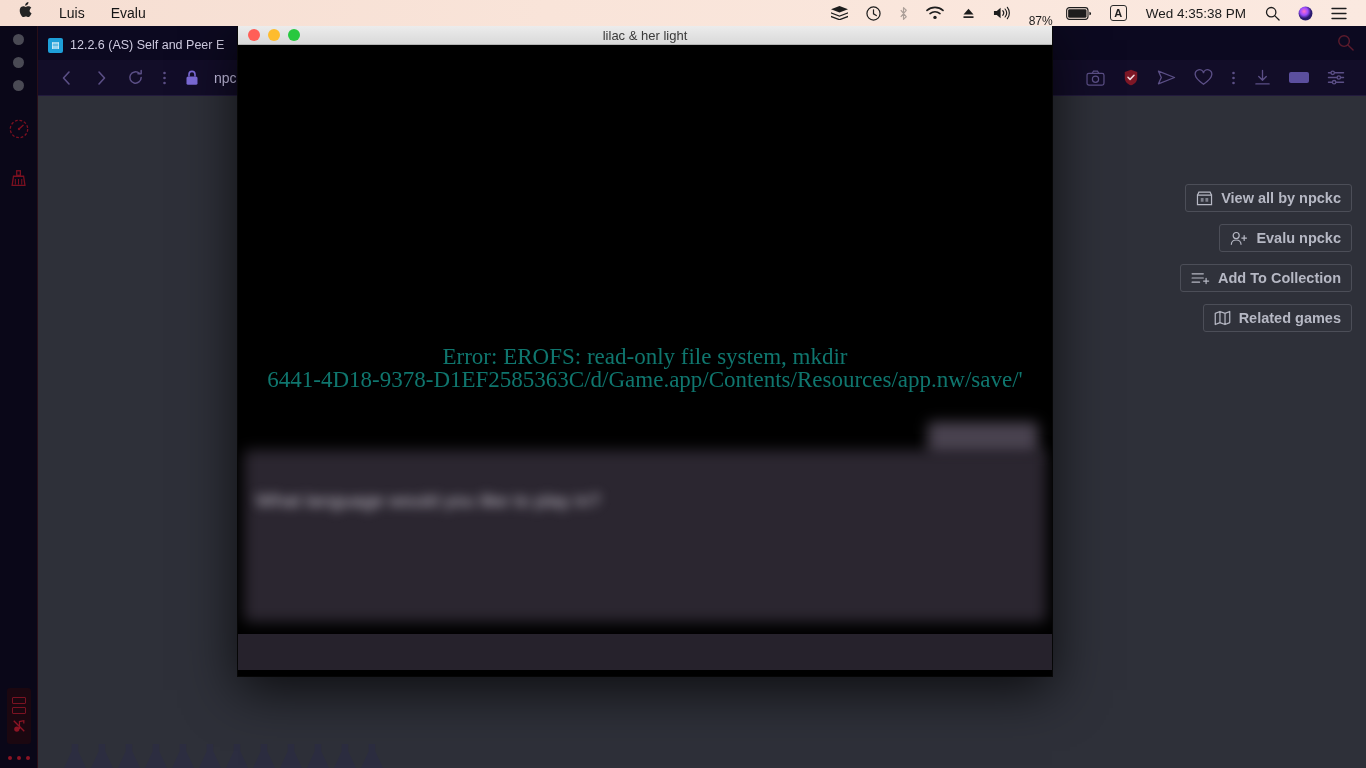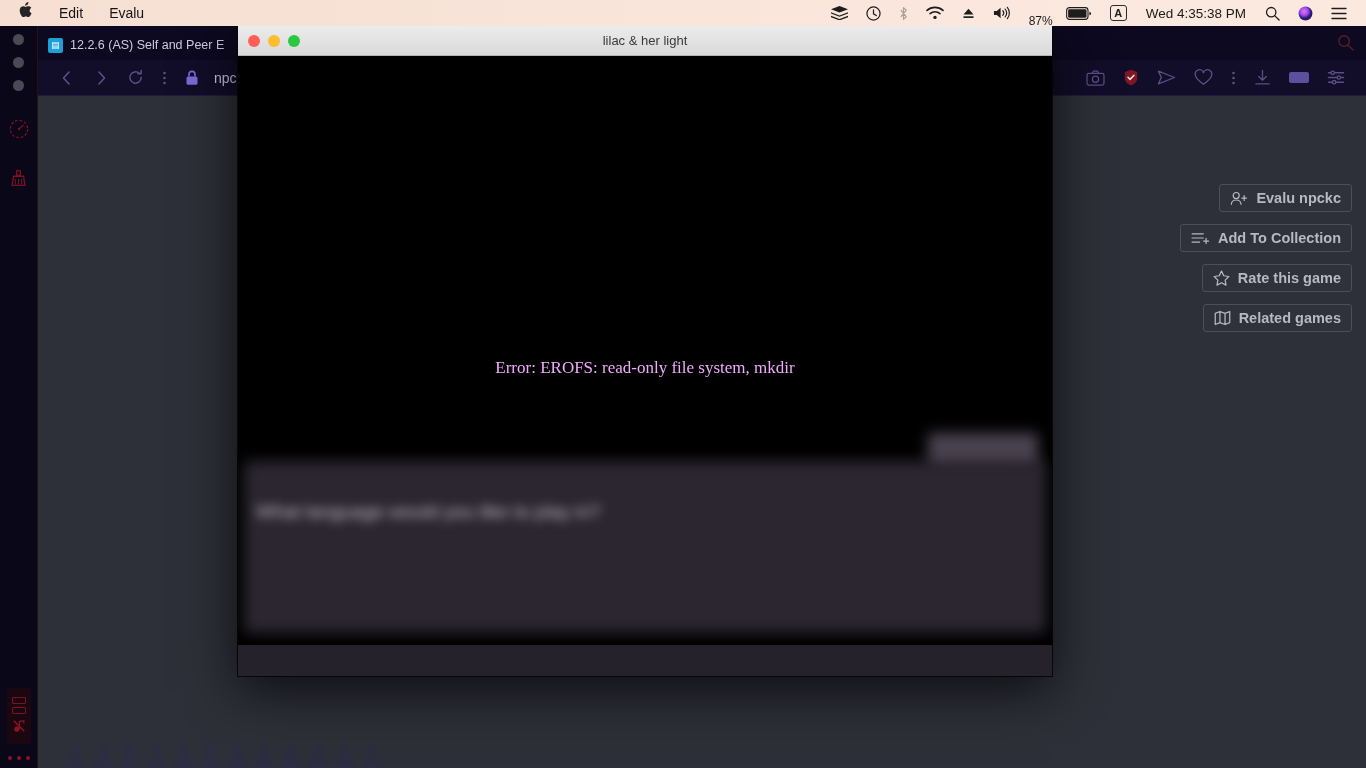--- a/index.html
+++ b/index.html
@@ -169,21 +169,21 @@
   
   .gamewin {
     position: absolute; left: 276px; top: 60px;
     width: 814px; height: 650px;
     background: #000;
     box-shadow: 0 14px 50px rgba(0,0,0,.72), 0 0 0 1px #0a0a0a;
     z-index: 40;
     overflow: hidden;
   }
   .gw-title {
-    height: 30px; width: 100%;
+    height: 19px; width: 100%;
     background: linear-gradient(to bottom, #ececec, #d9d9d9);
     border-bottom: 1px solid #b4b4b4;
     display: flex; align-items: center; position: relative;
   }
   .gw-lights { display: flex; gap: 8px; padding-left: 10px; }
   .gw-lights i { width: 12px; height: 12px; border-radius: 50%; display: block; }
   .l-red { background: #ff5f57; } .l-yel { background: #febc2e; } .l-grn { background: #28c840; }
   .gw-title-text {
     position: absolute; left: 0; right: 0; text-align: center;
     font-size: 13px; color: #3a3a3a;
@@ -210,38 +210,38 @@
   }
 
   
   .err-wrap {
     position: absolute; left: 0; top: 300px; width: 100%;
     text-align: center;
     font-family: "Liberation Serif", "DejaVu Serif", serif;
     z-index: 5;
   }
   .err-title { color: #ffff00; font-size: 21px; font-weight: bold; margin-bottom: 3px; }
-  .err-msg { color: #f0abfc; font-size: 17px; line-height: 23px; padding: 0 2px; }
+  .err-msg { color: #0f766e; font-size: 23px; line-height: 23px; padding: 0 2px; }
 
   .gw-bottom-strip {
     position: absolute; left: 0; bottom: 0; width: 100%; height: 36px;
     background: #26222c;
   }
 </style>
 </head>
 <body>
 
 <div class="menubar">
   <div class="mb-left">
     <div class="mb-apple">
       <svg width="14" height="16" viewBox="0 0 14 16">
           <path fill="#242424" d="M9.6 2.5c.5-.6.9-1.5.8-2.5-.8 0-1.8.6-2.4 1.3-.5.6-.9 1.5-.8 2.4.9.1 1.8-.5 2.4-1.2zM11.7 8.6c0-1.9 1.5-2.8 1.6-2.9-.9-1.3-2.2-1.5-2.7-1.5-1.2-.1-2.3.7-2.9.7-.6 0-1.5-.7-2.5-.7C4 4.2 2.9 4.9 2.3 6c-1.3 2.2-.3 5.5.9 7.3.6.9 1.3 1.9 2.3 1.8.9 0 1.3-.6 2.4-.6s1.4.6 2.4.6c1 0 1.6-.9 2.2-1.8.7-1 1-2 1-2.1-.1 0-2-.7-2-2.6z"></path>
         </svg>
     </div>
-    <div class="mb-item">Edit</div>
+    <div class="mb-item">Luis</div>
     <div class="mb-item">Evalu</div>
   </div>
   <div class="mb-right">
     <div class="mb-ico">
       <svg width="17" height="14" viewBox="0 0 17 14">
           <path fill="#1d1d1d" d="M8.5 0L17 3.2l-8.5 3.2L0 3.2z M0 6.2l8.5 3.2L17 6.2v1.4L8.5 10.8 0 7.6z M0 9.8l8.5 3.2L17 9.8v1.4L8.5 14.4 0 11.2z"></path>
         </svg>
     </div>
     <div class="mb-ico">
       <svg width="15" height="15" viewBox="0 0 16 16">
@@ -511,20 +511,30 @@
           <i></i>
         <i></i>
           <i></i>
         <i></i>
           <i></i>
         <i></i>
           <i></i>
       </div>
 
       <div class="sidebar">
+        <div class="sb-btn">
+          <span>
+            <svg width="17" height="15" viewBox="0 0 18 16">
+                <path d="M1.5 4.5h15v10h-15z" fill="none" stroke="#b6b8c4" stroke-width="1.3"></path>
+                <path d="M1.5 4.5L3 1.3h12l1.5 3.2" fill="none" stroke="#b6b8c4" stroke-width="1.3"></path>
+                <path d="M5 7.5h3v4H5zM10 7.5h3v4h-3z" fill="#b6b8c4" opacity=".6"></path>
+              </svg>
+          </span>
+          <span>View all by npckc</span>
+        </div>
         <div class="sb-btn">
           <span>
             <svg width="18" height="15" viewBox="0 0 19 16">
                 <circle cx="6.5" cy="4.8" r="3.2" fill="none" stroke="#b6b8c4" stroke-width="1.3"></circle>
                 <path d="M1.3 14.6c0-3 2.3-5 5.2-5s5.2 2 5.2 5" fill="none" stroke="#b6b8c4" stroke-width="1.3"></path>
                 <path d="M15 5v5M12.5 7.5h5" stroke="#b6b8c4" stroke-width="1.3" stroke-linecap="round"></path>
               </svg>
           </span>
           <span>Evalu npckc</span>
         </div>
@@ -535,28 +545,20 @@
                   <path d="M1 3h12M1 7.5h12M1 12h8"></path>
                   <path d="M16 8v5.5M13.3 10.8h5.4"></path>
                 </g>
               </svg>
           </span>
           <span>Add To Collection</span>
         </div>
         <div class="sb-btn">
           <span>
             <svg width="17" height="16" viewBox="0 0 18 17">
-                <path d="M9 1.2l2.4 4.9 5.4.8-3.9 3.8.9 5.4L9 13.5l-4.8 2.6.9-5.4L1.2 6.9l5.4-.8z" fill="none" stroke="#b6b8c4" stroke-width="1.3" stroke-linejoin="round"></path>
-              </svg>
-          </span>
-          <span>Rate this game</span>
-        </div>
-        <div class="sb-btn">
-          <span>
-            <svg width="17" height="16" viewBox="0 0 18 17">
                 <path d="M1.3 3.6L6.3 1.6v11.8L1.3 15.4z M6.3 1.6l5.4 2v11.8l-5.4-2z M11.7 3.6l5-2v11.8l-5 2z" fill="none" stroke="#b6b8c4" stroke-width="1.3" stroke-linejoin="round"></path>
               </svg>
           </span>
           <span>Related games</span>
         </div>
       </div>
 
     </div>
   </div>
 
@@ -571,19 +573,20 @@
     </div>
     <div class="gw-body">
 
       <div class="blur-btn1"></div>
       <div class="blur-btn2"></div>
       <div class="blur-dialog"></div>
       <div class="blur-dialog-text">What language would you like to play in?</div>
 
       <div class="err-wrap">
         <div class="err-msg">Error: EROFS: read-only file system, mkdir</div>
+        <div class="err-msg">6441-4D18-9378-D1EF2585363C/d/Game.app/Contents/Resources/app.nw/save/'</div>
       </div>
 
       <div class="gw-bottom-strip"></div>
     </div>
   </div>
 
 </div>
 
 </body></html>

